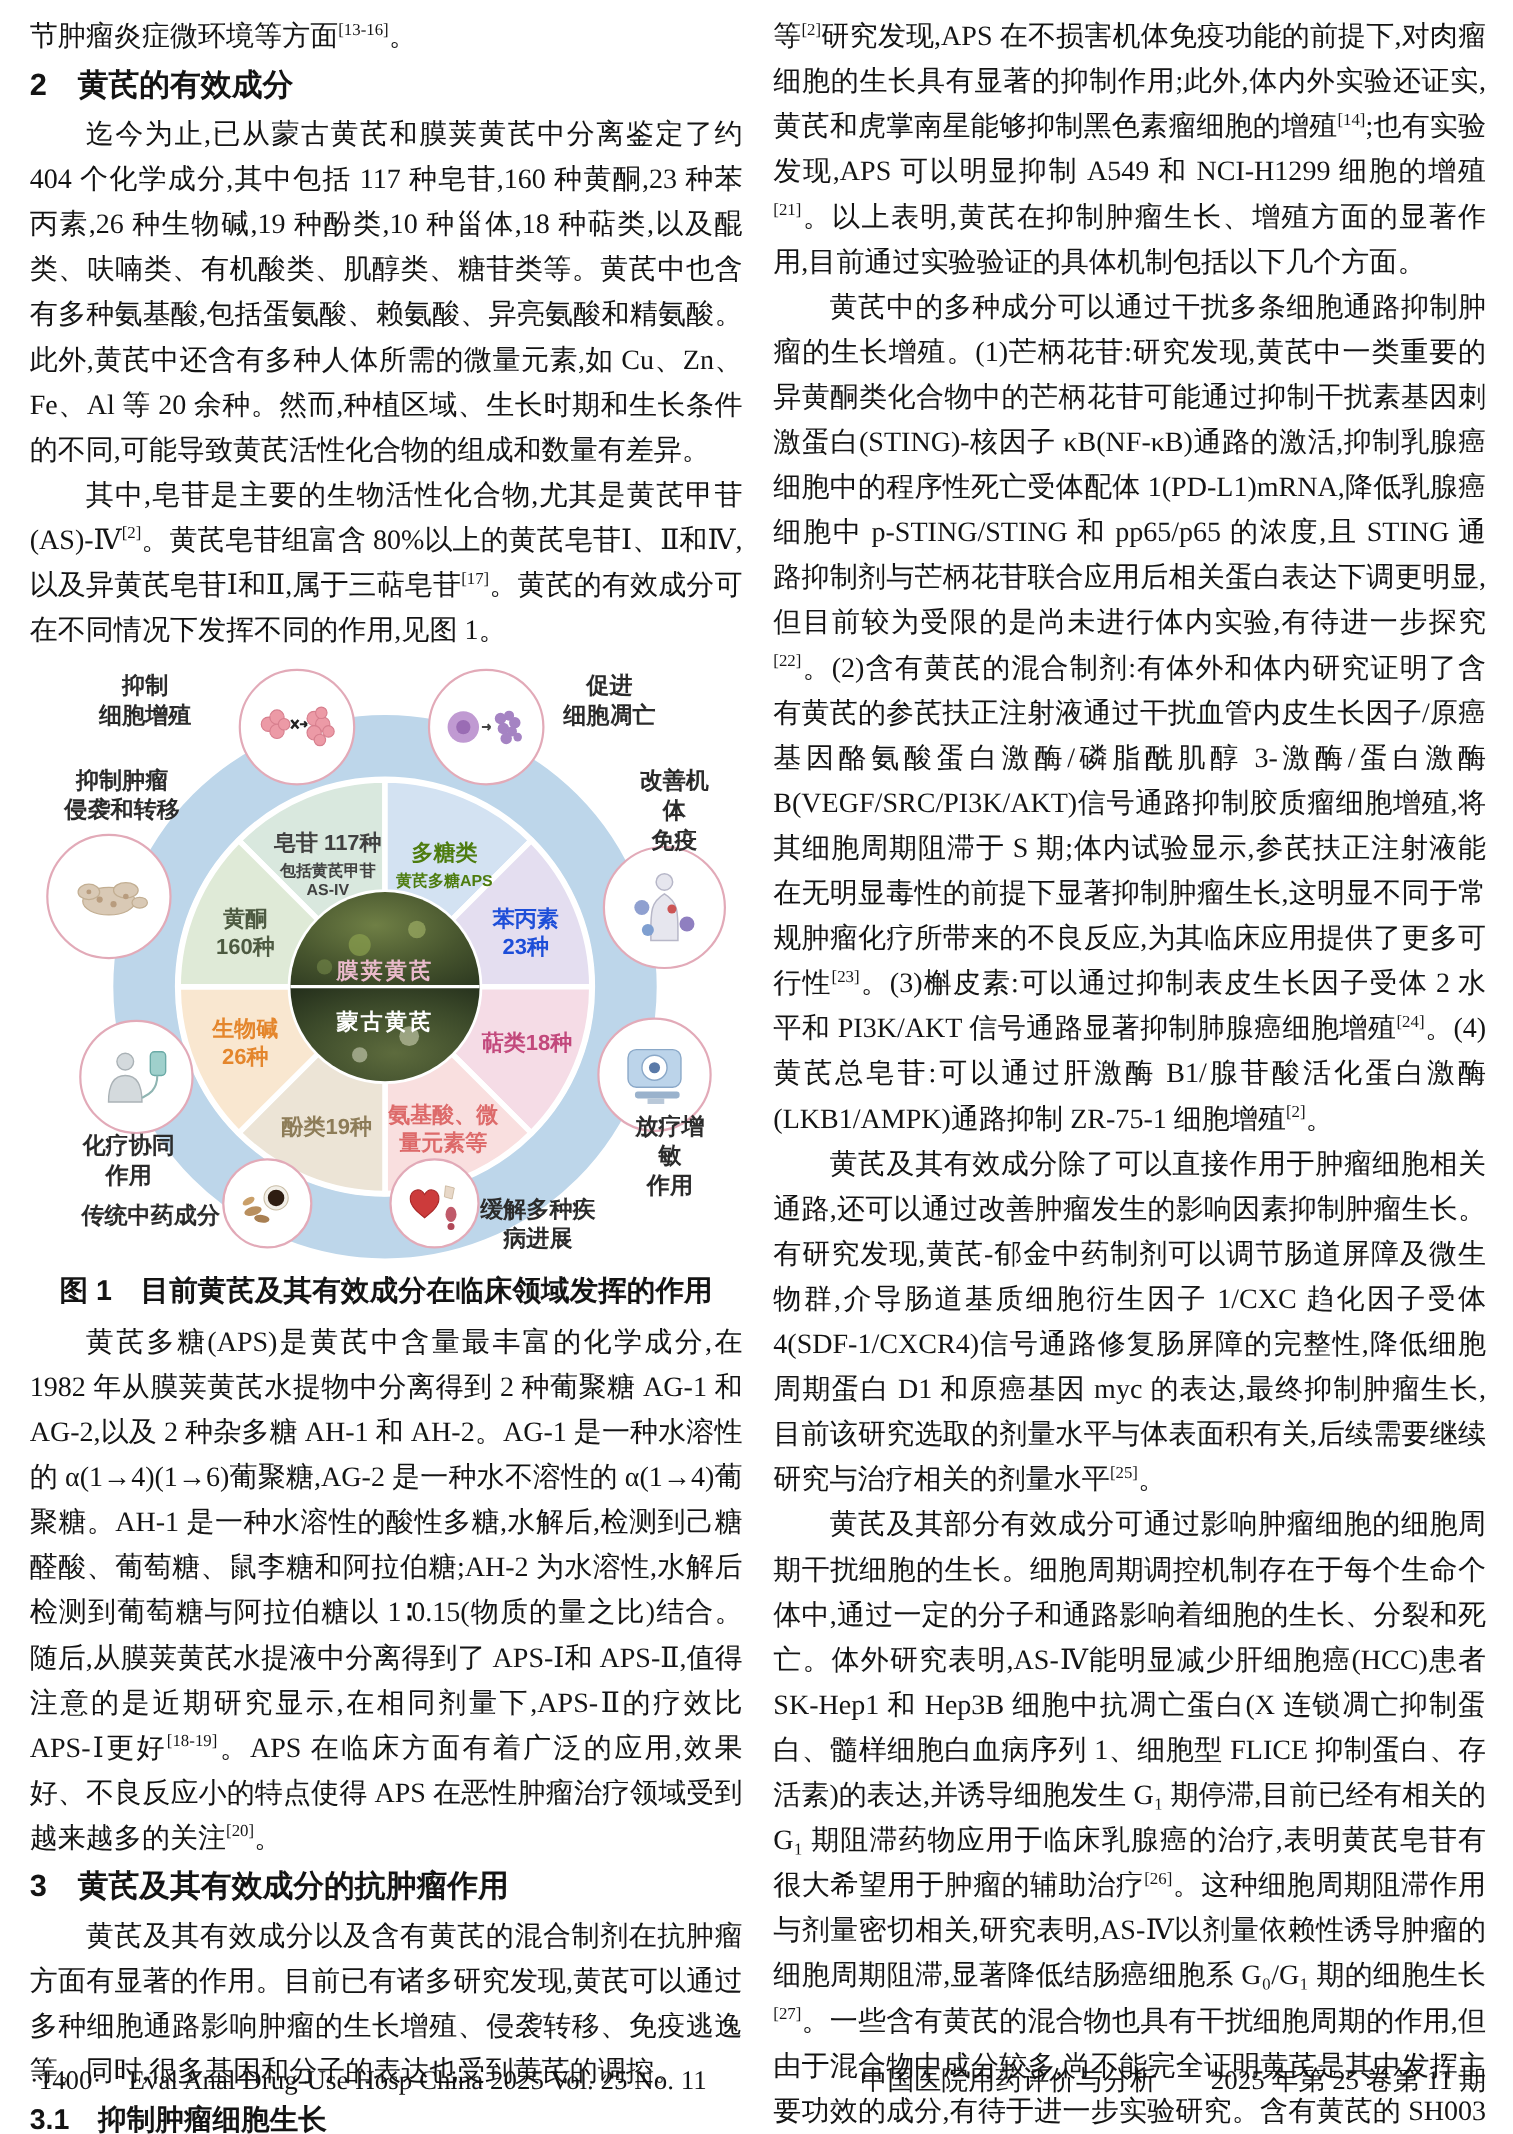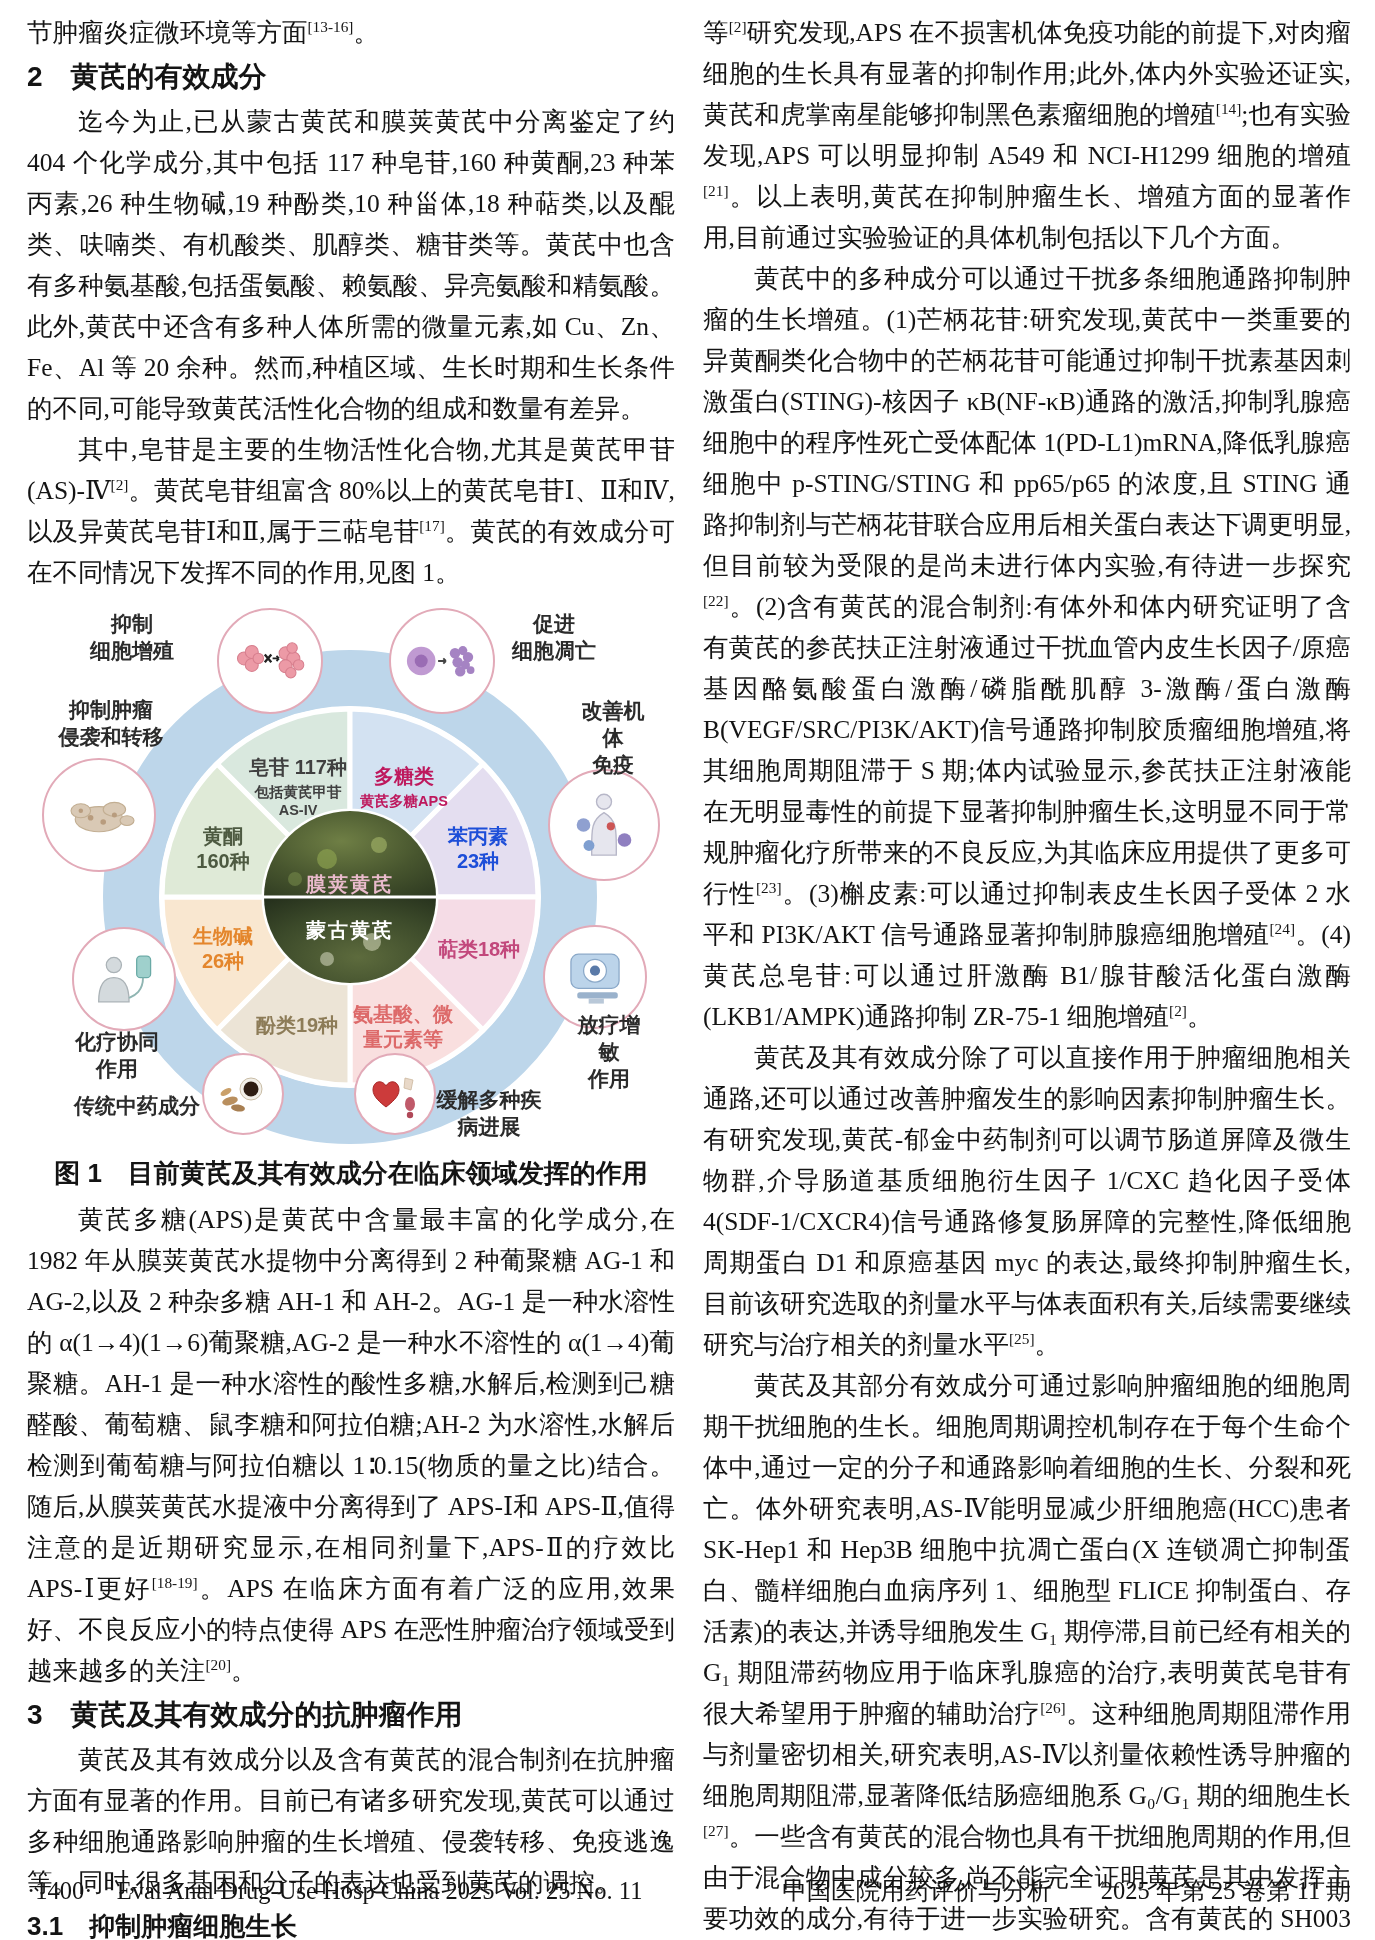--- a/index.html
+++ b/index.html
@@ -178,32 +178,32 @@
       <div class="fig-outer-label" style="left:105px;top:40px;">抑制
 细胞增殖</div>
       <div class="fig-outer-label" style="left:527px;top:40px;">促进
 细胞凋亡</div>
       <div class="fig-outer-label" style="left:84px;top:126px;">抑制肿瘤
 侵袭和转移</div>
       <div class="fig-outer-label" style="left:586px;top:140px;">改善机体
 免疫</div>
       <div class="fig-outer-label" style="left:90px;top:458px;">化疗协同
 作用</div>
-      <div class="fig-outer-label" style="left:582px;top:454px;">放疗增敏
+      <div class="fig-outer-label" style="left:582px;top:454px;font-family:Liberation Serif, serif;">放疗增敏
 作用</div>
       <div class="fig-outer-label" style="left:110px;top:508px;">传统中药成分</div>
       <div class="fig-outer-label" style="left:462px;top:516px;">缓解多种疾
 病进展</div>
 
       <div class="ring-label" style="left: 271px; top: 190px; color: #404040;">
         <div class="rl-main">皂苷 117种</div>
         <div class="rl-sub">包括黄芪甲苷
 AS-IV</div>
       </div>
-      <div class="ring-label" style="left: 377px; top: 190px; color: #be185d;">
+      <div class="ring-label" style="left: 377px; top: 190px; color: #4d7c0f;">
         <div class="rl-main">多糖类</div>
         <div class="rl-sub">黄芪多糖APS</div>
       </div>
       <div class="ring-label" style="left: 451px; top: 252px; color: #1d4ed8;">
         <div class="rl-main">苯丙素
 23种</div>
       </div>
       <div class="ring-label" style="left: 452px; top: 352px; color: rgb(194, 72, 124);">
         <div class="rl-main">萜类18种</div>
       </div>

